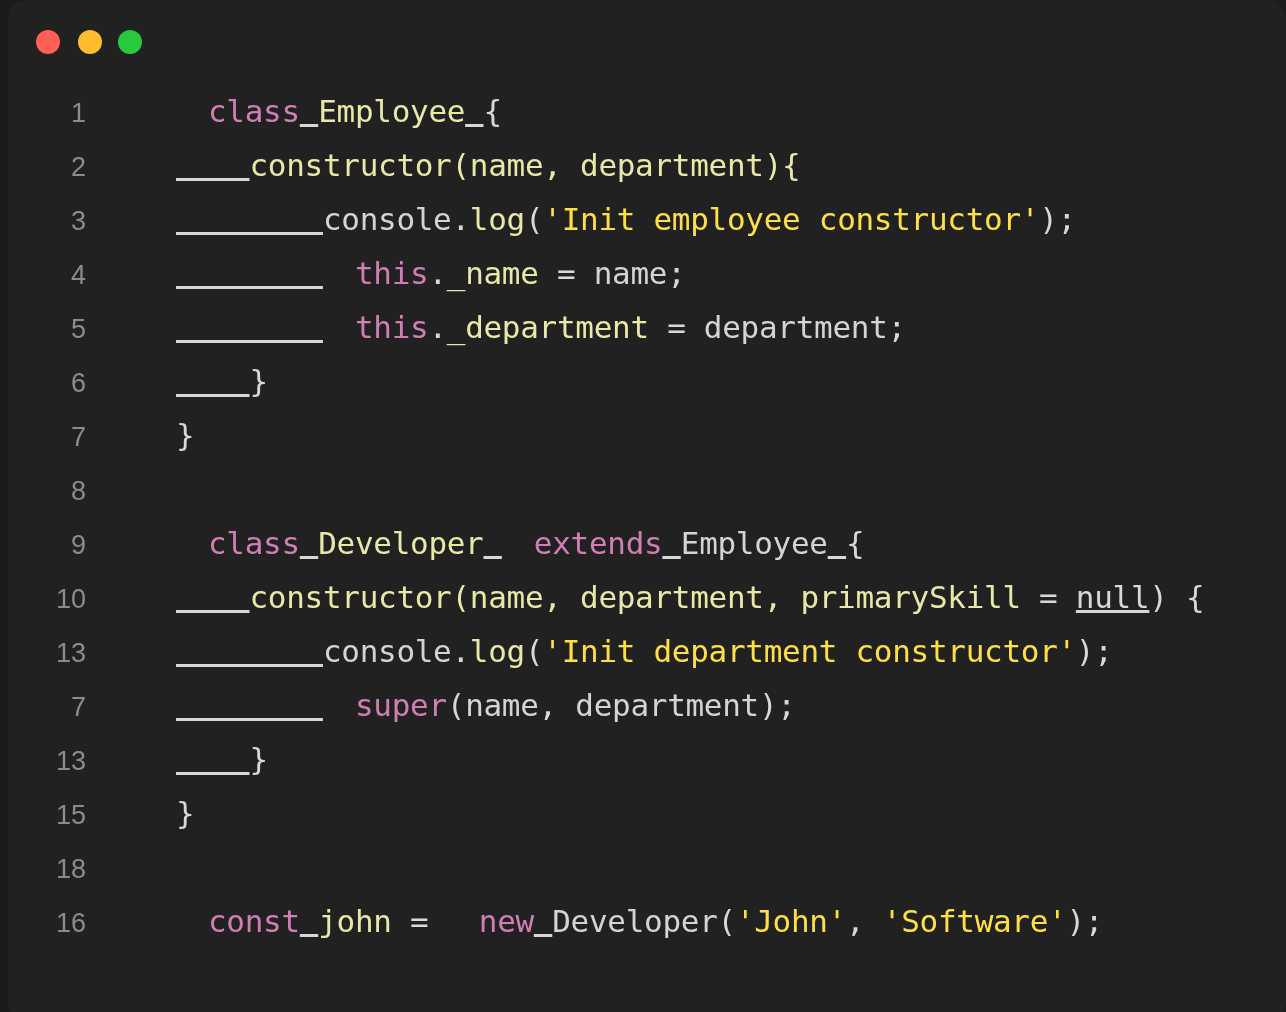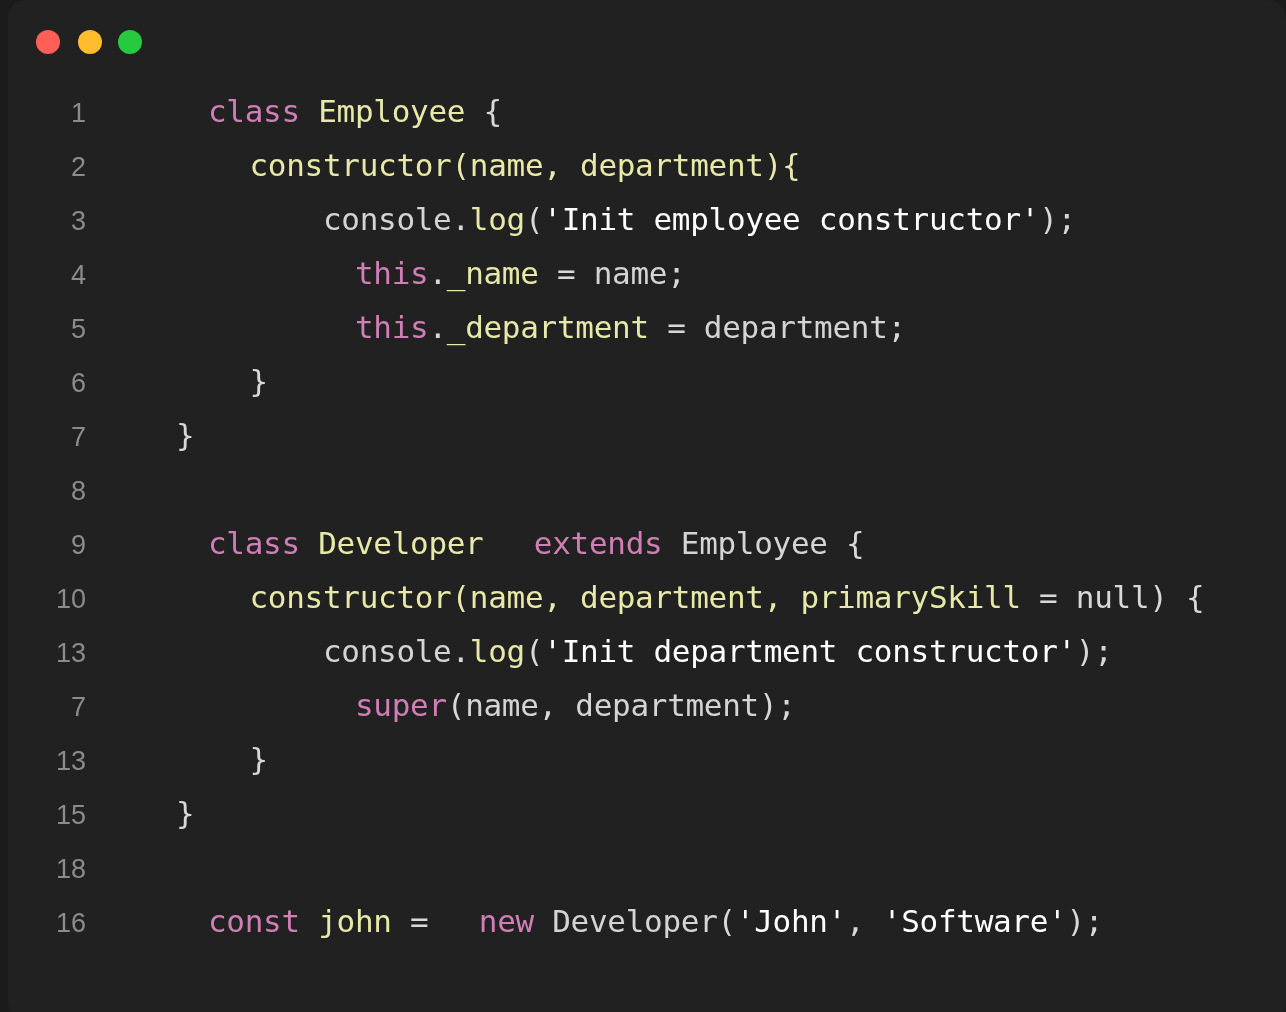--- a/index.html
+++ b/index.html
@@ -70,24 +70,24 @@
     flex: 1 1 auto;
     padding-left: 90px;
     font-family: "DejaVu Sans Mono", monospace;
     font-size: 31px;
     line-height: 54px;
     white-space: pre;
     letter-spacing: -0.3px;
     color: #d4d4d4;
   }
 
-  .tok-plain   { color: #d8d8d8; }
+  .tok-plain   { color: #d8d8d8; text-decoration: underline; }
   .tok-keyword { color: #cf7fb6; margin-left: 32px; }
   .tok-entity  { color: #e8e8a8; }
-  .tok-string  { color: #ffffff; margin-top: 14px; }
+  .tok-string  { color: #fde047; margin-top: 14px; }
   .tok-punct   { color: #d8d8d8; }
 </style>
 </head>
 <body>
 
 <div id="window" style="background: rgb(33, 33, 33);">
 
   <div id="titlebar">
     <div class="dot dot-close" title="Close" style="background: rgb(255, 95, 86);"></div>
     <div class="dot dot-min" title="Minimize" style="background: rgb(255, 189, 46);"></div>

